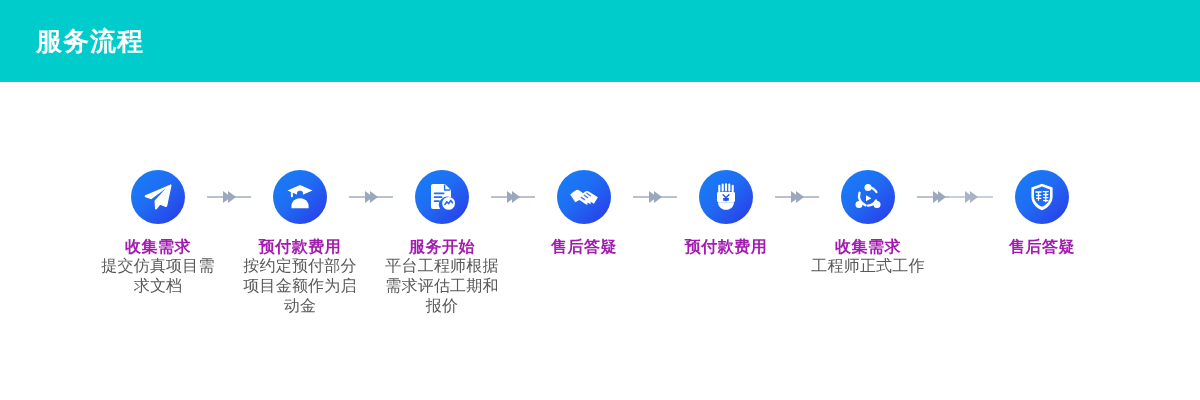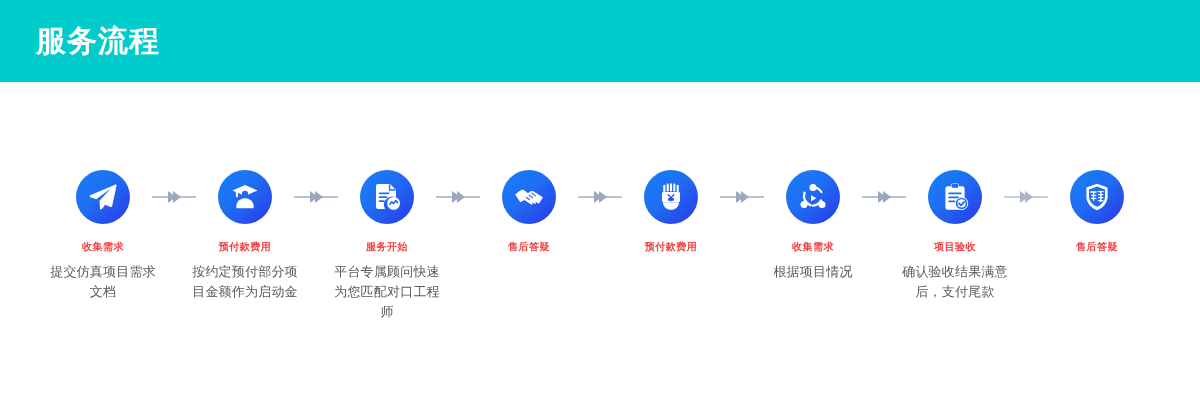--- a/index.html
+++ b/index.html
@@ -27,21 +27,21 @@
     left: 0;
     top: 0;
     width: 1200px;
     height: 82px;
     background: #00cccc;
   }
   .header-title {
     position: absolute;
     left: 36px;
     top: 21px;
-    font-size: 30px;
+    font-size: 26px;
     line-height: 40px;
     font-weight: bold;
     color: #ffffff;
     letter-spacing: 1px;
     white-space: nowrap;
   }
 
   
   .flow {
     position: absolute;
@@ -71,30 +71,29 @@
     justify-content: center;
     flex: 0 0 auto;
   }
   .icon-circle svg {
     display: block;
     width: 32px;
     height: 32px;
   }
   .step-title {
     margin-top: 14px;
-    font-size: 10px;
+    font-size: 16px;
     line-height: 18px;
     font-weight: bold;
-    color: #ef4444;
+    color: #a21caf;
     letter-spacing: 0.5px;
     white-space: nowrap;
   }
   .step-desc {
-    margin-top: 6px;
-    font-size: 13px;
+    font-size: 16px;
     line-height: 20px;
     color: #595959;
     width: 118px;
     letter-spacing: 0.2px;
   }
 
   
   .arrow {
     flex: 0 0 32px;
     width: 32px;
@@ -188,21 +187,21 @@
       <div class="icon-circle">
         <svg viewBox="0 0 32 32">
           <path d="M7 3h12l6 6v7.6a8.2 8.2 0 0 0-10.9 11.4H7c-1.1 0-2-.9-2-2V5c0-1.1.9-2 2-2z" fill="#ffffff"></path>
           <path d="M18.6 3.6V9h5.8" fill="none" stroke="#1f6df3" stroke-width="1.4"></path>
           <path d="M8.6 12.3h9M8.6 16.2h7M8.6 20.1h4.4" stroke="#1f6df3" stroke-width="1.7" stroke-linecap="round" fill="none"></path>
           <circle cx="22.6" cy="22.4" r="6.4" fill="#ffffff"></circle>
           <path d="M18.9 23.4l2-2.6 1.7 1.8 2.2-3.1 1.7 2.2" fill="none" stroke="#1f6df3" stroke-width="1.6" stroke-linejoin="round" stroke-linecap="round"></path>
         </svg>
       </div>
       <div class="step-title">服务开始</div>
-      <div class="step-desc">平台专属顾问快速为您匹配对口工程师</div>
+      <div class="step-desc">平台工程师根据需求评估工期和报价</div>
     </div>
 
     <div class="arrow">
       <div class="line"></div>
       <div class="head">
           <i></i>
           <i></i>
         </div>
     </div>
 
@@ -250,46 +249,31 @@
           <path d="M16 6.4a10 10 0 0 1 8.4 4.6" stroke="#ffffff" stroke-width="2.3" fill="none" stroke-linecap="round"></path>
           <path d="M24.1 19.4a10 10 0 0 1-8.1 5.3" stroke="#ffffff" stroke-width="2.3" fill="none" stroke-linecap="round"></path>
           <path d="M13.6 24.4a10 10 0 0 1-6.1-12.6" stroke="#ffffff" stroke-width="2.3" fill="none" stroke-linecap="round"></path>
           <circle cx="16" cy="6.6" r="3.5" fill="#ffffff"></circle>
           <circle cx="7" cy="23.6" r="3.5" fill="#ffffff"></circle>
           <circle cx="25" cy="23.6" r="3.5" fill="#ffffff"></circle>
           <path d="M14 14.2l5.4 3-5.4 3z" fill="#ffffff"></path>
         </svg>
       </div>
       <div class="step-title">收集需求</div>
-      <div class="step-desc">根据项目情况</div>
-    </div>
-
-    <div class="arrow">
-      <div class="line"></div>
-      <div class="head">
-          <i></i>
-          <i></i>
-        </div>
-    </div>
-
-    <div class="step">
-      <div class="icon-circle">
-        <svg viewBox="0 0 32 32">
-          <rect x="6.4" y="5.2" width="19.2" height="23.6" rx="2.4" fill="#ffffff"></rect>
-          <rect x="12" y="2.4" width="8" height="5" rx="1.6" fill="#ffffff"></rect>
-          <rect x="12.6" y="3.1" width="6.8" height="3.6" rx="1.2" fill="#1f6df3"></rect>
-          <path d="M10.2 12.4h11.6M10.2 16.4h9M10.2 20.4h5.6" stroke="#1f6df3" stroke-width="1.8" stroke-linecap="round" fill="none"></path>
-          <circle cx="22.6" cy="22.4" r="6.6" fill="#ffffff"></circle>
-          <circle cx="22.6" cy="22.4" r="4.9" fill="none" stroke="#1f6df3" stroke-width="1.7"></circle>
-          <path d="M20.1 22.5l1.9 1.9 3.2-3.6" fill="none" stroke="#1f6df3" stroke-width="1.8" stroke-linecap="round" stroke-linejoin="round"></path>
-        </svg>
-      </div>
-      <div class="step-title">项目验收</div>
-      <div class="step-desc">确认验收结果满意后，支付尾款</div>
-    </div>
+      <div class="step-desc">工程师正式工作</div>
+    </div>
+
+    <div class="arrow">
+      <div class="line"></div>
+      <div class="head">
+          <i></i>
+          <i></i>
+        </div>
+    </div>
+
 
     <div class="arrow light">
       <div class="line"></div>
       <div class="head">
           <i></i>
           <i></i>
         </div>
     </div>
 
     <div class="step">

